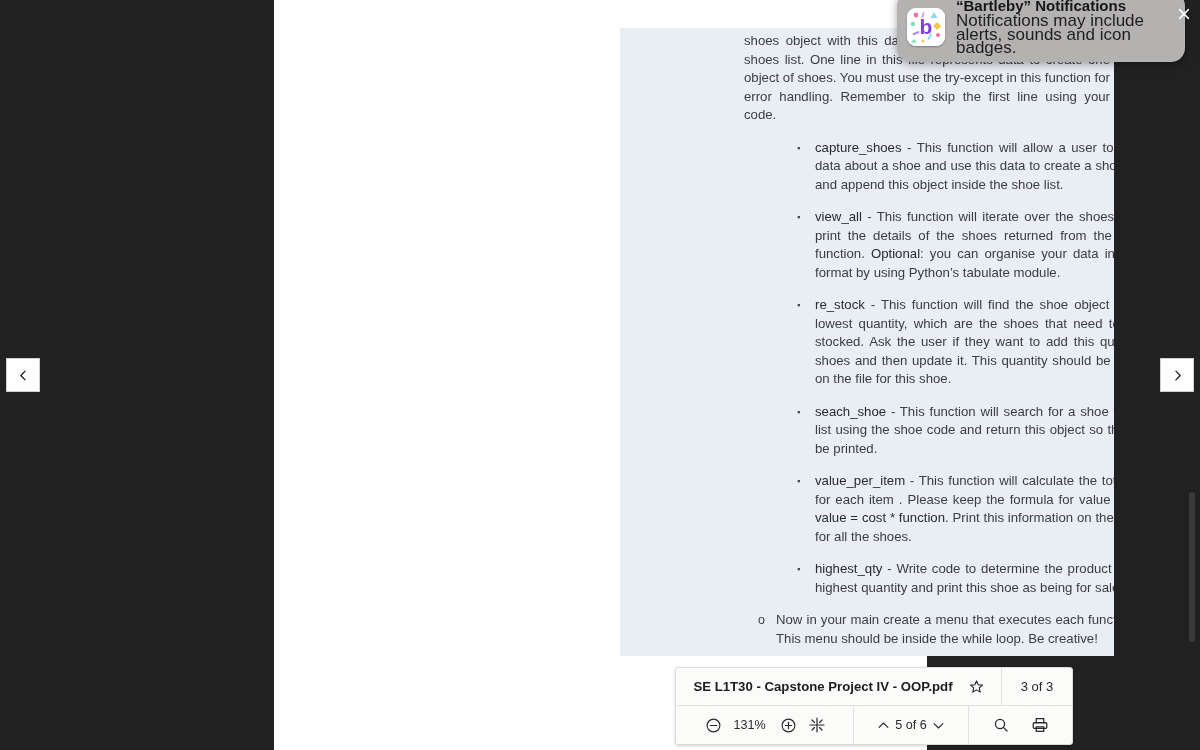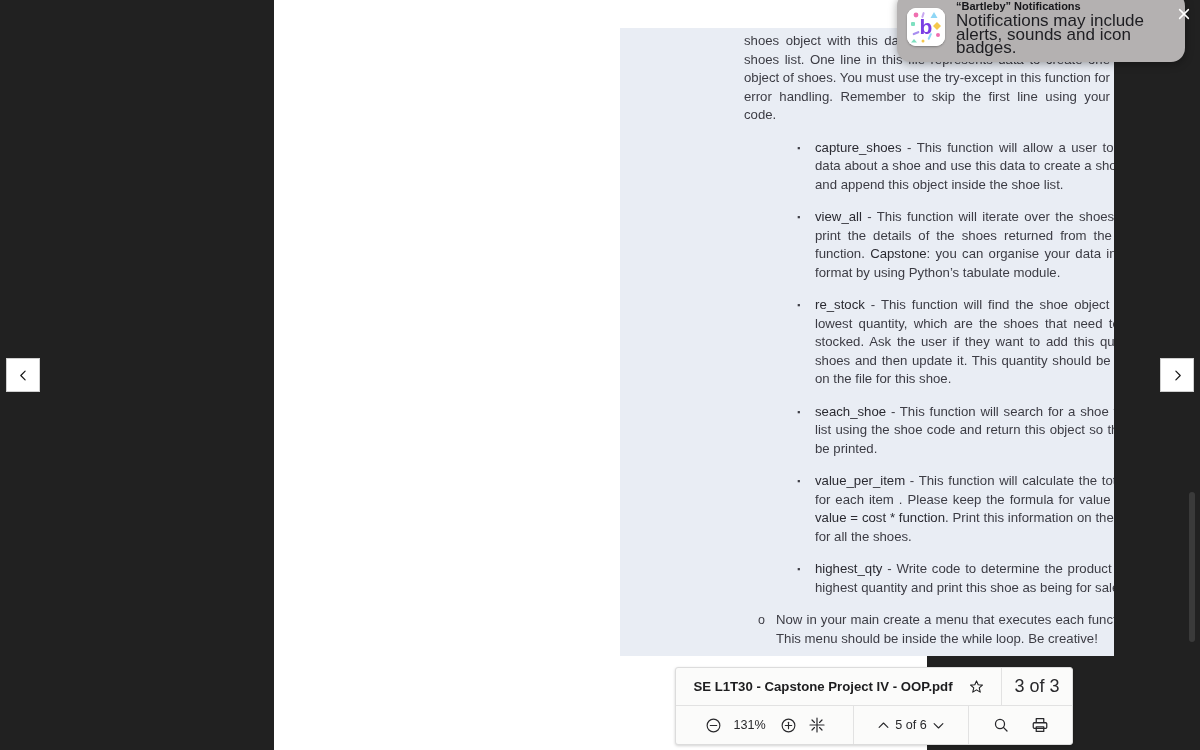--- a/index.html
+++ b/index.html
@@ -119,21 +119,21 @@
   }
   .tb-title {
     font-size: 13.2px;
     font-weight: bold;
     color: #1d1d1f;
     white-space: nowrap;
   }
   .tb-pagecount {
     width: 70px;
     text-align: center;
-    font-size: 18px;
+    font-size: 13px;
     color: #29292c;
   }
 
   .tb-group {
     display: flex;
     align-items: center;
     justify-content: center;
     height: 100%;
   }
   .grp-zoom { flex: 0 0 178px; border-right: 1px solid #e2e2e2; gap: 12px; }
@@ -195,21 +195,21 @@
     width: 38px;
     height: 38px;
     border-radius: 9px;
     background: #ffffff;
     position: relative;
     overflow: hidden;
     box-shadow: 0 1px 2px rgba(0,0,0,0.3);
   }
   .notif-text { flex: 1; min-width: 0; }
   .notif-title {
-    font-size: 11px;
+    font-size: 15px;
     font-weight: bold;
     color: #16161a;
     line-height: 14px;
   }
   .notif-body {
     font-size: 17px;
     color: #1d1d21;
     line-height: 13.5px;
     margin-top: 1px;
   }
@@ -261,21 +261,21 @@
 
         <div class="bullets">
 
           <div class="bullet-row">
             <span class="marker sq">▪</span>
             <span class="btext"><span class="b">capture_shoes</span><span> - This function will allow a user to capture data about a shoe and use this data to create a shoe object and append this object inside the shoe list.</span></span>
           </div>
 
           <div class="bullet-row">
             <span class="marker sq">▪</span>
-            <span class="btext"><span class="b">view_all</span><span> - This function will iterate over the shoes list and print the details of the shoes returned from the __str__ function. </span><span class="b">Capstone</span><span>: you can organise your data in a table format by using Python’s tabulate module.</span></span>
+            <span class="btext"><span class="b">view_all</span><span> - This function will iterate over the shoes list and print the details of the shoes returned from the __str__ function. </span><span class="b">Optional</span><span>: you can organise your data in a table format by using Python’s tabulate module.</span></span>
           </div>
 
           <div class="bullet-row">
             <span class="marker sq">▪</span>
             <span class="btext"><span class="b">re_stock</span><span> - This function will find the shoe object with the lowest quantity, which are the shoes that need to be re-stocked. Ask the user if they want to add this quantity of shoes and then update it. This quantity should be updated on the file for this shoe.</span></span>
           </div>
 
           <div class="bullet-row">
             <span class="marker sq">▪</span>
             <span class="btext"><span class="b">seach_shoe</span><span> - This function will search for a shoe from the list using the shoe code and return this object so that it will be printed.</span></span>

